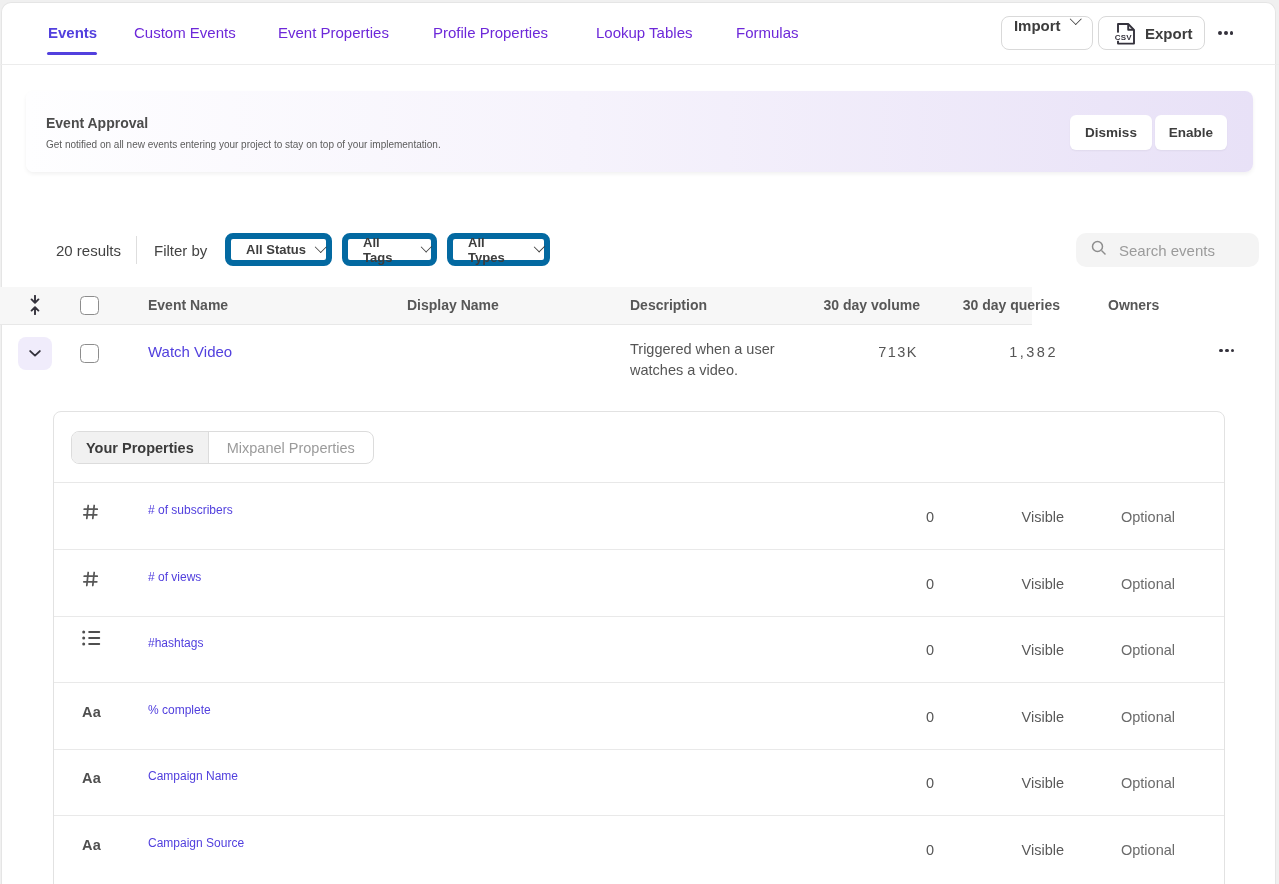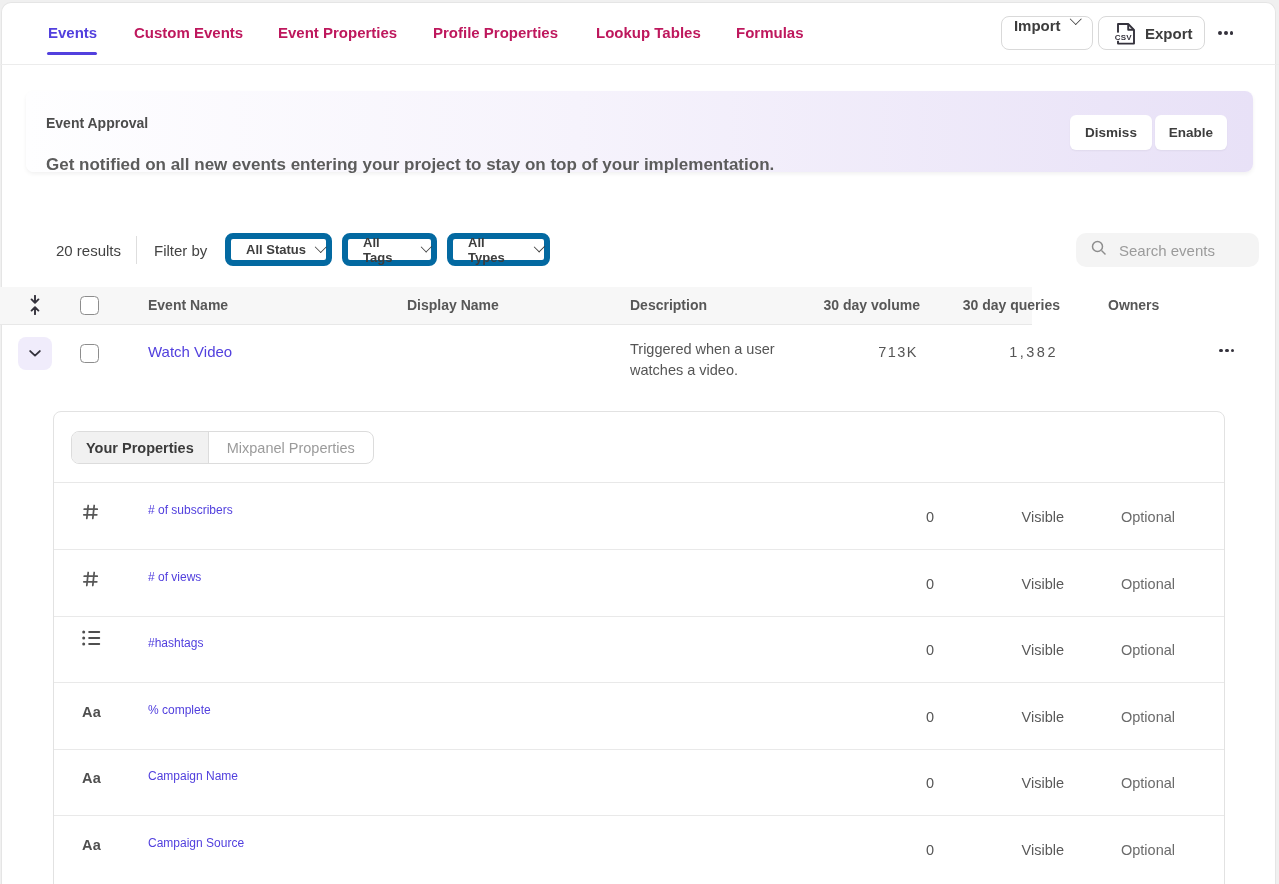--- a/index.html
+++ b/index.html
@@ -3,32 +3,32 @@
 <meta charset="utf-8">
 <style>
 * { margin:0; padding:0; box-sizing:border-box; }
 html,body { width:1279px; height:884px; overflow:hidden; }
 body { background:#f0f0f0; font-family:"Liberation Sans", sans-serif; -webkit-font-smoothing:antialiased; }
 .card { position:absolute; left:1px; top:2px; width:1275px; height:900px; background:#fff; border:1px solid #e5e5e5; border-bottom:none; border-radius:10px 10px 0 0; }
 .abs { position:absolute; }
 
 
 .nav { position:absolute; left:0; top:0; width:100%; height:65px; border-bottom:1px solid #ececec; }
-.navlink { position:absolute; top:24px; font-size:15px; font-weight:700; color:#be185d; white-space:nowrap; }
+.navlink { position:absolute; top:24px; font-size:15px; font-weight:400; color:#6d28d9; white-space:nowrap; }
 .navlink.active { color:#5240de; font-weight:700; }
 .nav-underline { position:absolute; left:47px; top:51.5px; width:50px; height:3px; border-radius:2px; background:#5240de; }
 
 .btn { position:absolute; display:flex; align-items:flex-start; justify-content:center; background:#fff; border:1px solid #d9d9d9; border-radius:8px; font-size:15px; font-weight:600; color:#3d3d3d; }
 .dots { display:inline-flex; gap:1.9px; }
 .dots i { width:3.9px; height:3.9px; border-radius:50%; background:#34323c; }
 
 
 .banner { position:absolute; left:26px; top:91px; width:1227px; height:81px; border-radius:8px; background:linear-gradient(90deg, #fefeff 0%, #f6f3fc 45%, #e8e1f7 100%); box-shadow:0 2px 4px rgba(0,0,0,0.06); }
 .banner h3 { position:absolute; left:20px; top:24px; font-size:14px; font-weight:700; color:#4c4c4c; }
-.banner p { position:absolute; left:20px; top:64px; font-size:17px; color:#5c5c5c;font-weight:bold; }
+.banner p { position:absolute; left:20px; top:48px; font-size:10px; color:#5c5c5c; }
 .bbtn { position:absolute; top:24px; height:35px; background:#fff; border-radius:6px; display:flex; align-items:center; justify-content:center; font-size:13.5px; font-weight:700; color:#3d3d3d; box-shadow:0 1px 2px rgba(0,0,0,0.05); }
 
 
 .f-text { position:absolute; font-size:15px; color:#434343; white-space:nowrap; }
 .fbtn { position:absolute; top:233px; height:33px; background:#fff; border:6px solid #0369a1; border-radius:8px; display:flex; align-items:center; font-size:13px; font-weight:700; color:#3d3d3d; }
 .chev { display:inline-block; width:9.5px; height:9.5px; margin-left:10px; position:relative; top:-3px; border-right:1.8px solid #3d3d3d; border-bottom:1.8px solid #3d3d3d; transform:rotate(45deg) scale(0.85); }
 .search { position:absolute; left:1076px; top:233px; width:183px; height:34px; background:#f4f4f4; border-radius:10px; }
 .search span { position:absolute; left:43px; top:9px; font-size:15px; color:#9b9b9b; }
 
 

